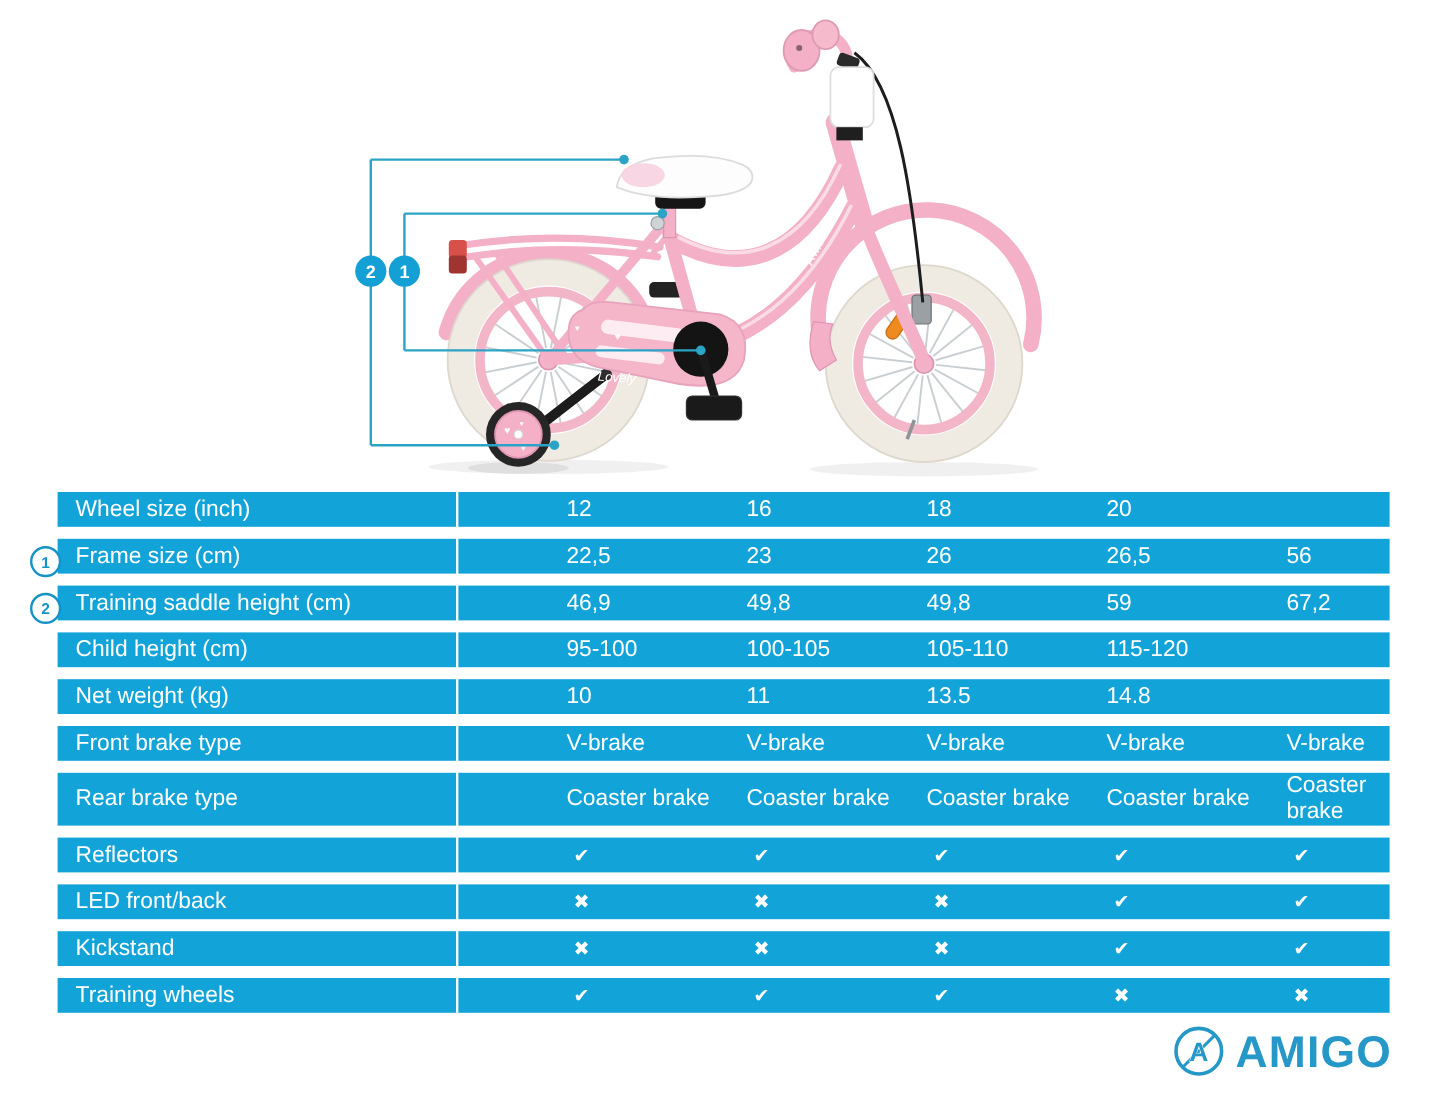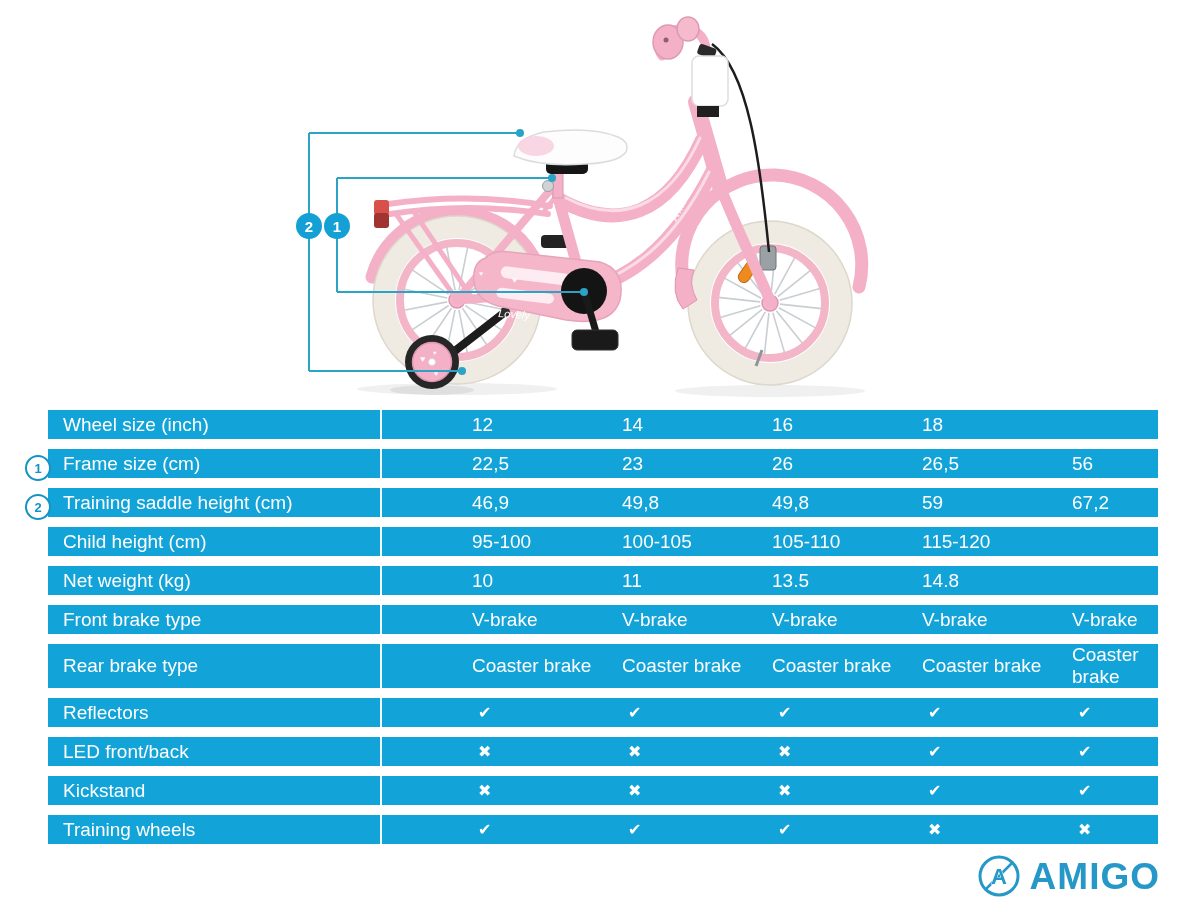--- a/index.html
+++ b/index.html
@@ -216,23 +216,23 @@
     <g>
       <circle cx="337" cy="226" r="13" fill="#14a0d5"></circle>
       <text x="337" y="232" text-anchor="middle" font-size="15" font-weight="bold" fill="#ffffff">1</text>
     </g>
   </svg>
 
   <div class="spec-table" id="spec-table">
       <div class="spec-row">
         <div class="cell label-cell">Wheel size (inch)</div>
         <div class="cell value-cell">12</div>
-        <div class="cell value-cell">14</div>
         <div class="cell value-cell">16</div>
         <div class="cell value-cell">18</div>
+        <div class="cell value-cell last">20</div>
       </div>
       <div class="spec-row">
         <div class="cell label-cell">Frame size (cm)</div>
         <div class="cell value-cell">22,5</div>
         <div class="cell value-cell">23</div>
         <div class="cell value-cell">26</div>
         <div class="cell value-cell">26,5</div>
         <div class="cell value-cell last">56</div>
       </div>
       <div class="spec-row">

